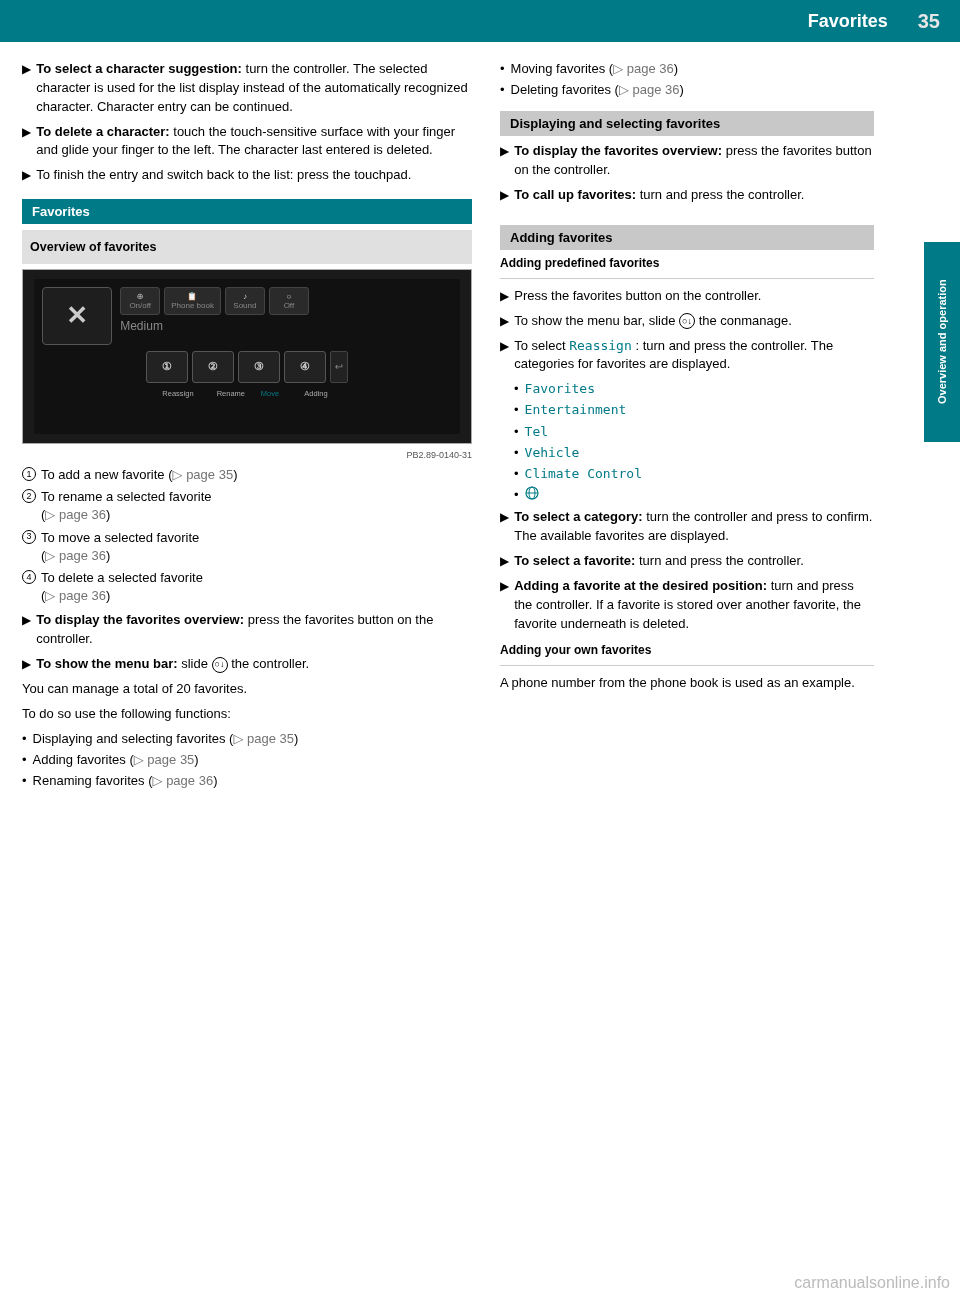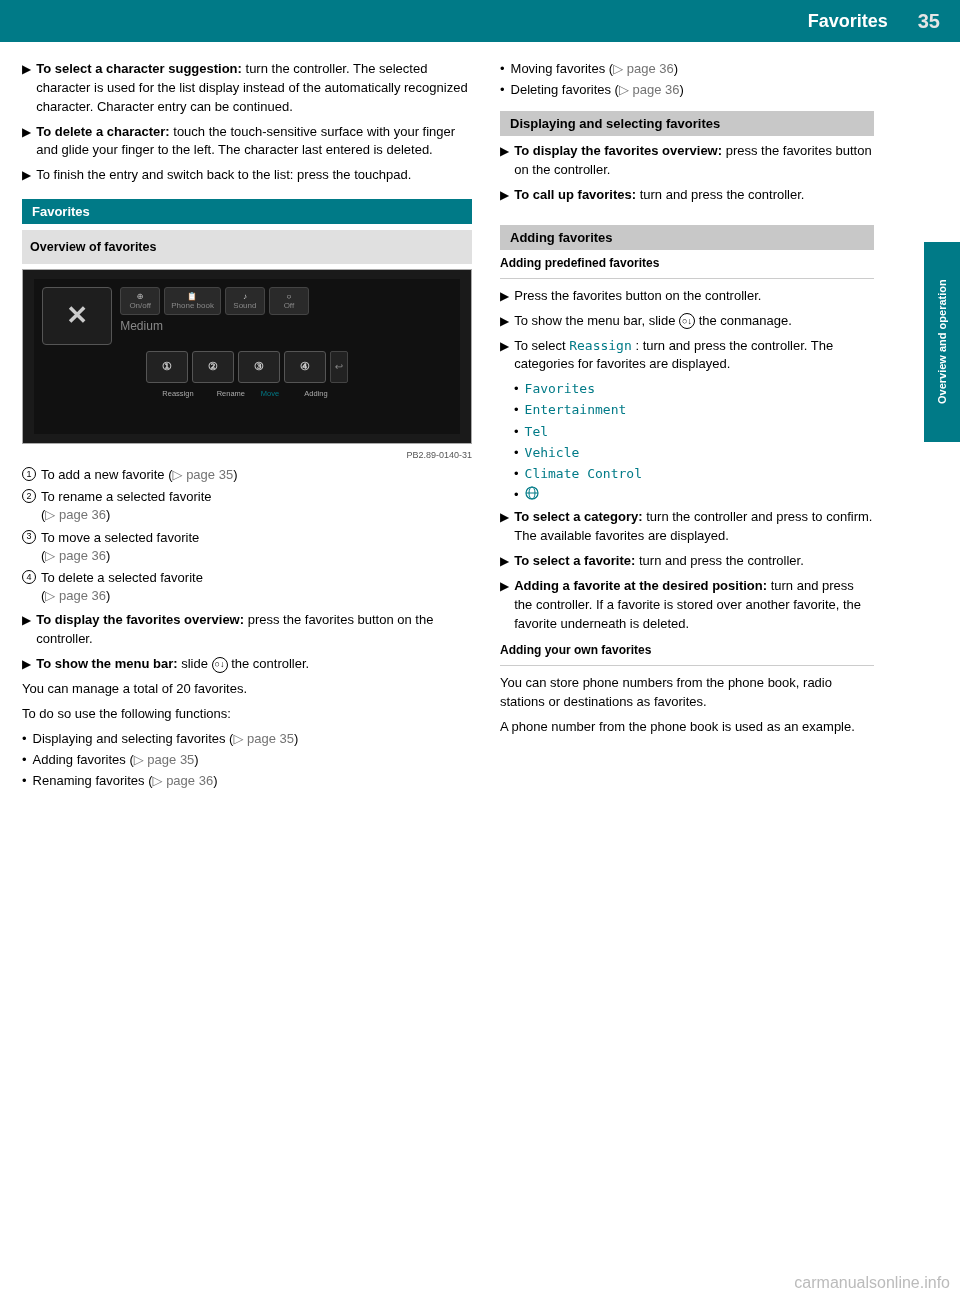--- a/index.html
+++ b/index.html
@@ -526,21 +526,20 @@
             <span class="bold">Adding a favorite at the desired posi­tion:</span>
             <span> turn and press the controller. If a favorite is stored over another favorite, the favorite underneath is deleted.</span>
           </div>
         </div>
 
         <div style="margin-top:10px;">
           <div class="subsection-title">
             <span>Adding your own favorites</span>
           </div>
           <hr class="divider-line">
-          <p>You can store phone numbers from the phone book, radio stations or destinations as favorites.</p>
           <p>A phone number from the phone book is used as an example.</p>
         </div>
 
       </div>
     </div>
 
   </div>
 </div>
 
 <div class="watermark">carmanualsonline.info</div>

